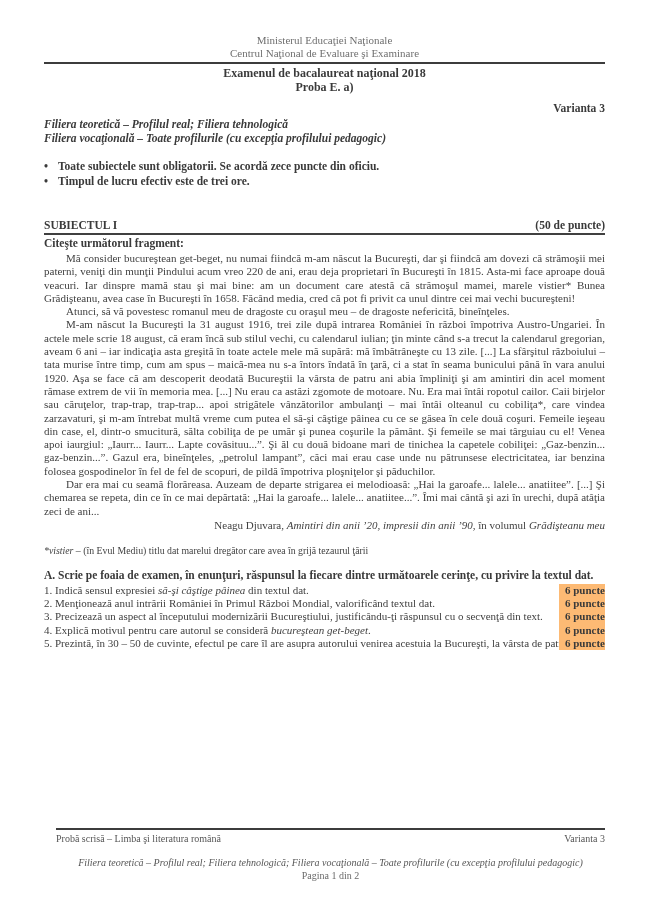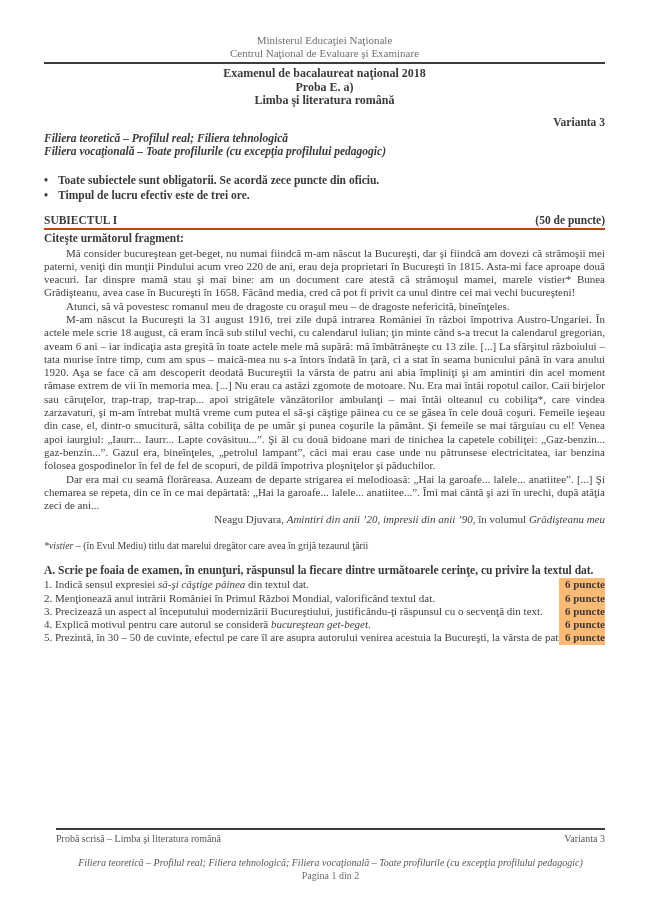--- a/index.html
+++ b/index.html
@@ -24,22 +24,22 @@
 
   .filiera { font-weight: bold; font-style: italic; font-size: 11.5px; line-height: 13.5px; margin-top: 4px; color: #3a3a3a; }
 
   .notices { margin-top: 14px; font-weight: bold; font-size: 11.5px; line-height: 15px; color: #3a3a3a; }
   .notice-row { display: flex; }
   .bullet { width: 14px; flex: 0 0 14px; }
 
   .subject-row {
     display: flex; justify-content: space-between;
     font-weight: bold; font-size: 11.5px; color: #3a3a3a;
-    margin-top: 11px; padding-bottom: 2px;
-    border-bottom: 2px solid #c2410c;
+    margin-top: 30px; padding-bottom: 2px;
+    border-bottom: 2px solid #404040;
   }
   .read-instruction { font-weight: bold; font-size: 11.5px; line-height: 14px; margin-top: 1px; color: #3a3a3a; }
 
   .passage { margin-top: 2px; }
   .passage p { text-align: justify; text-indent: 22px; font-size: 11px; line-height: 13.3px; }
 
   .attribution { text-align: right; font-size: 11px; line-height: 13.3px; margin-top: 1px; }
   .attribution .it { font-style: italic; }
 
   .footnotes { margin-top: 12px; font-size: 9.8px; line-height: 13px; }
@@ -66,21 +66,20 @@
 
     <div class="doc-header">
       <div>Ministerul Educaţiei Naţionale</div>
       <div>Centrul Naţional de Evaluare şi Examinare</div>
     </div>
     <div class="rule"></div>
 
     <div class="exam-title">
       <div>Examenul de bacalaureat naţional 2018</div>
       <div>Proba E. a)</div>
-      <div>Limba şi literatura română</div>
     </div>
 
     <div class="variant">Varianta 3</div>
 
     <div class="filiera">
       <div>Filiera teoretică – Profilul real; Filiera tehnologică</div>
       <div>Filiera vocaţională – Toate profilurile (cu excepţia profilului pedagogic)</div>
     </div>
 
     <div class="notices">

